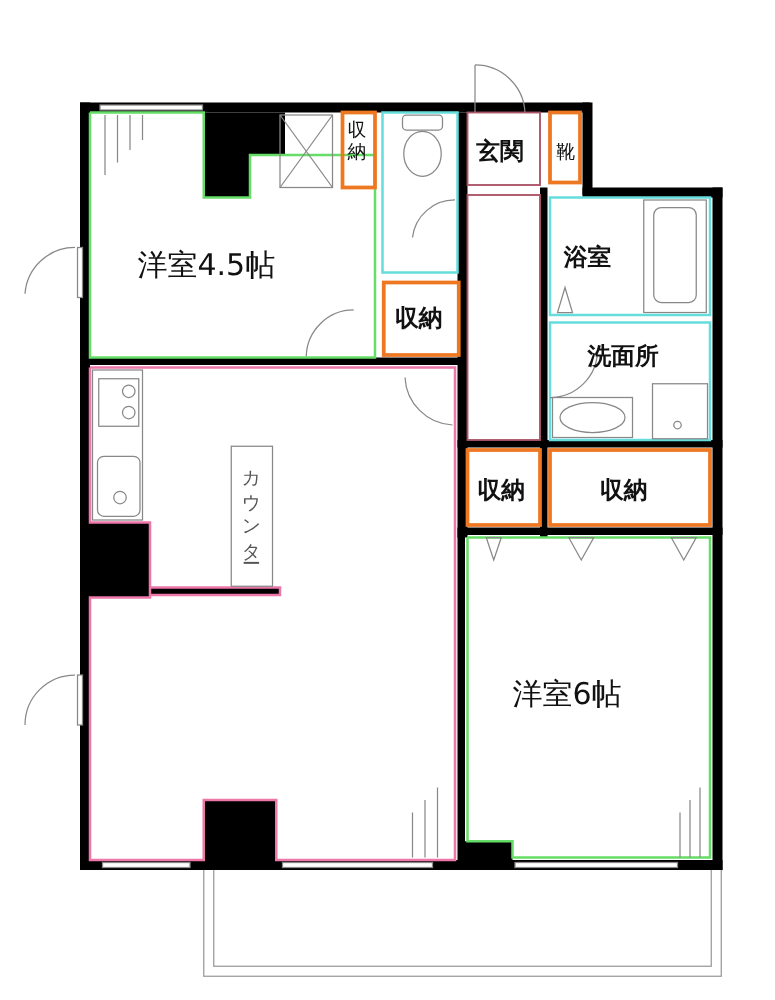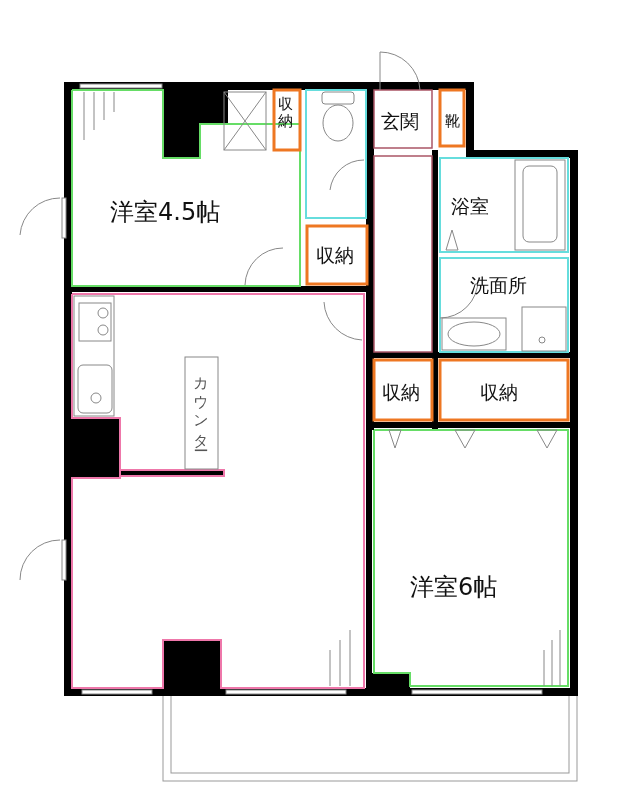--- a/index.html
+++ b/index.html
@@ -1,20 +1,20 @@
 <!DOCTYPE html>
 <html><head>
 <meta charset="utf-8">
 <style>
   html,body{margin:0;padding:0;background:#fff;}
   body{width:620px;height:800px;position:relative;overflow:hidden;font-family:"DejaVu Sans",sans-serif;}
   .plan{position:absolute;left:0;top:0;width:620px;height:800px;}
   .lbl{position:absolute;color:#111;white-space:nowrap;line-height:1;}
   .lbl-big{font-size:24px;}
-  .lbl-med{font-size:19px;}
+  .lbl-med{font-size:19px;font-weight:bold;}
   .lbl-sm{font-size:15px;}
   .lbl-vert{writing-mode:vertical-rl;font-size:15px;color:#555;letter-spacing:2px;}
 </style>
 </head>
 <body>
 
 <div class="plan">
 <svg width="620" height="800" viewBox="0 0 620 800">
 
   <g fill="none" stroke="#999" stroke-width="1">
@@ -147,15 +147,15 @@
 
 <div class="lbl lbl-big" style="left:110px;top:200px;">洋室4.5帖</div>
 <div class="lbl lbl-sm" style="left:278px;top:96px;width:16px;white-space:normal;line-height:1.1;">収<br>納</div>
 <div class="lbl lbl-med" style="left:316px;top:246px;">収納</div>
 <div class="lbl lbl-med" style="left:381px;top:112px;">玄関</div>
 <div class="lbl lbl-sm" style="left:445px;top:114px;">靴</div>
 <div class="lbl lbl-med" style="left:451px;top:197px;">浴室</div>
 <div class="lbl lbl-med" style="left:470px;top:276px;">洗面所</div>
 <div class="lbl lbl-med" style="left:382px;top:383px;">収納</div>
 <div class="lbl lbl-med" style="left:480px;top:383px;">収納</div>
-<div class="lbl lbl-big" style="left:410px;top:575px;">洋室6帖</div>
+<div class="lbl lbl-big" style="left:410px;top:543px;">洋室6帖</div>
 <div class="lbl lbl-vert" style="left:193px;top:366px;">カウンター</div>
 </div>
 
 </body></html>

